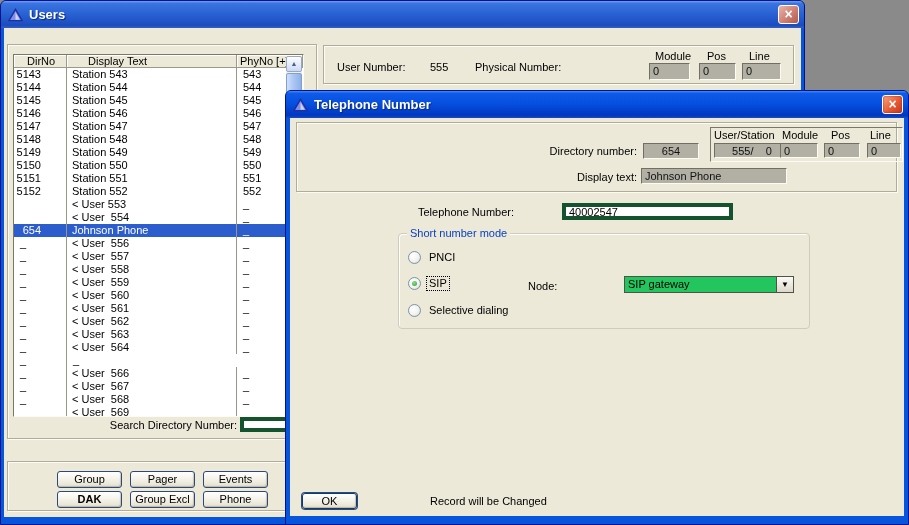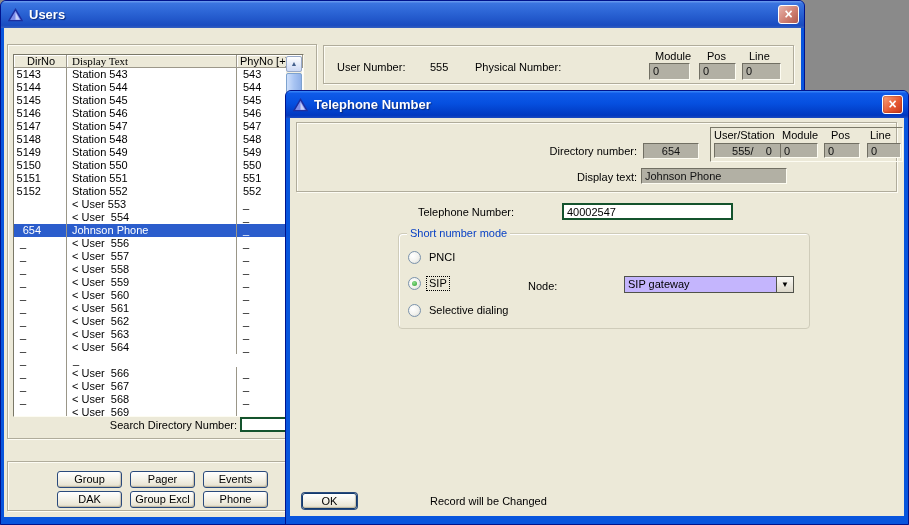--- a/index.html
+++ b/index.html
@@ -28,29 +28,29 @@
   
   .panel { position:absolute; border:1px solid #b0ac9b; box-shadow:inset 1px 1px 0 #fdfcf4, 1px 1px 0 #fdfcf4; }
   .sunkbox { position:absolute; border:1px solid; border-color:#7a7868 #fdfcf2 #fdfcf2 #7a7868; }
   .grayfield { position:absolute; background:#b2b0a4; border:1px solid; border-color:#716f63 #fdfcf2 #fdfcf2 #716f63;
                line-height:13px; padding:1px 3px; color:#111; overflow:hidden; white-space:pre; }
   .lbl { position:absolute; white-space:nowrap; }
   .xpbtn { position:absolute; border:1px solid #2a4a7c; border-radius:3px; font-size:11px; text-align:center;
            background:linear-gradient(180deg,#ffffff 0%,#f5f3ea 45%,#eae6d6 85%,#ddd8c4 100%);
            box-shadow:inset -1px -1px 1px rgba(150,140,110,.45); cursor:default; line-height:14px; }
   .xpbtn.default { border:1px solid #123a6e; box-shadow:0 0 0 1px #2a4a7c, inset -1px -1px 1px rgba(150,140,110,.45); }
-  input.field { position:absolute; background:#fff; border:2px solid #14532d; font-size:11px; padding:0 3px; }
+  input.field { position:absolute; background:#fff; border:4px solid #14532d; font-size:11px; padding:0 3px; }
 
   
   .listbox { position:absolute; left:9px; top:26px; width:291px; height:363px; background:#fff;
              border:1px solid; border-color:#7a7868 #fdfcf2 #fdfcf2 #7a7868; overflow:hidden; }
   .lheader { display:flex; height:13px; background:#ece9d8; }
   .hcell { border-right:1px solid #9c988a; border-bottom:1px solid #9c988a; box-shadow:inset 1px 1px 0 #fff;
            padding-left:3px; line-height:12px; font-size:11px; white-space:nowrap; overflow:hidden; }
-  .hc0 { width:53px;padding-left:13px; } .hc1 { width:170px; padding-left:5px;font-family:Liberation Serif, serif; } .hc2 { flex:1; }
+  .hc0 { width:53px;padding-left:13px; } .hc1 { width:170px; padding-left:21px; } .hc2 { flex:1; }
   .lrows { position:absolute; left:0; top:13px; right:16px; bottom:0; overflow:hidden; }
   .lrow { display:flex; height:13px; line-height:13px; font-size:11px; white-space:pre; }
   .lrow.sel { background:#2b5dcc; color:#fff; }
   .cdir { width:53px; text-align:right; padding-right:25px; border-right:1px solid #9a9688; }
   .cdir.uscore { text-align:left; padding-left:6px; }
   .ctxt { width:170px; padding-left:5px; border-right:1px solid #9a9688; overflow:hidden; }
   .cphy { flex:1; padding-left:6px; }
   .vscroll { position:absolute; top:1px; right:1px; bottom:1px; width:16px; background:#f1efe2; }
   .sc-up { position:absolute; top:0; left:0; width:16px; height:16px; border:1px solid #96a8c8; border-radius:2px;
            background:linear-gradient(180deg,#fefefe,#cdd9f4); color:#44608c; font-size:7px; text-align:center; line-height:14px; }
@@ -60,21 +60,21 @@
   
   .groupbox { position:absolute; border:1px solid #cfccba; border-radius:4px; box-shadow:inset 1px 1px 0 #fff; }
   .legend { position:absolute; top:-7px; left:8px; background:#ece9d8; padding:0 3px; color:#0941c4; font-size:11px; }
   .radio-item { position:absolute; display:flex; align-items:flex-end; gap:6px; height:14px; }
   .radio { position:relative; width:13px; height:13px; border-radius:50%; border:1px solid #7b93ac;
            background:radial-gradient(circle at 35% 35%, #ffffff 0%, #f2f2ee 55%, #d4d4cc 100%); }
   .radio.on::after { content:''; position:absolute; inset:3px; border-radius:50%;
            background:radial-gradient(circle at 40% 35%, #8ce08c, #2f9e2f); }
   .radio-label { line-height:13px; padding:0 2px; }
   .radio-label.focused { outline:1px dotted #000; }
-  .combo { position:absolute; background:#c4b5fd; border:1px solid #50524a; display:flex; }
+  .combo { position:absolute; background:#22c55e; border:1px solid #50524a; display:flex; }
   .combo-txt { flex:1; padding:1px 3px; line-height:13px; overflow:hidden; white-space:nowrap; }
   .combo-drop { width:17px; border-left:1px solid #50524a; text-align:center; font-size:8px; line-height:15px;
                 background:linear-gradient(180deg,#fbfaf6,#dcd8ca); color:#000; }
 </style>
 </head>
 <body>
 
 <div class="win win-users">
   <div class="titlebar tb-inactive">
     <svg class="app-icon" viewBox="0 0 16 14">
@@ -142,21 +142,21 @@
       <div class="grayfield" style="left:325px; top:17px; width:41px; height:17px;">0</div>
       <div class="grayfield" style="left:375px; top:17px; width:37px; height:17px;">0</div>
       <div class="grayfield" style="left:418px; top:17px; width:39px; height:17px;">0</div>
     </div>
 
     <div class="panel" style="left:3px; top:433px; width:310px; height:50px;">
       <div style="position:absolute; left:49px; top:9px; display:grid; grid-template-columns:65px 65px 65px; grid-auto-rows:17px; column-gap:8px; row-gap:3px;">
           <div class="xpbtn" style="position: static;">Group</div>
           <div class="xpbtn" style="position: static;">Pager</div>
           <div class="xpbtn" style="position: static;">Events</div>
-          <div class="xpbtn" style="position: static;">DAK</div>
+          <div class="xpbtn" style="position: static; font-weight: bold;">DAK</div>
           <div class="xpbtn" style="position: static;">Group Excl</div>
           <div class="xpbtn" style="position: static;">Phone</div>
         </div>
     </div>
 
   </div>
 </div>
 
 <div class="win win-phone">
   <div class="titlebar tb-active">

